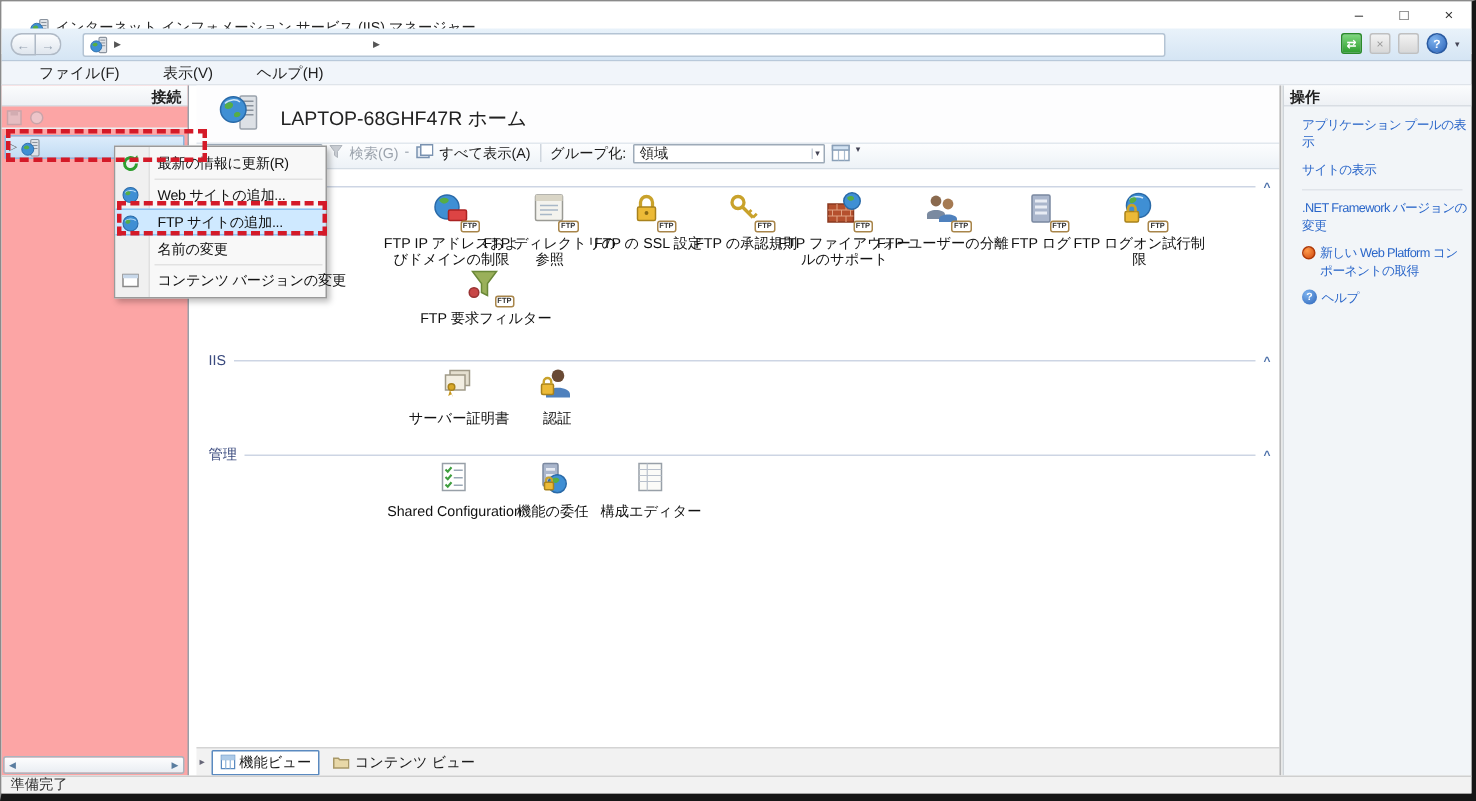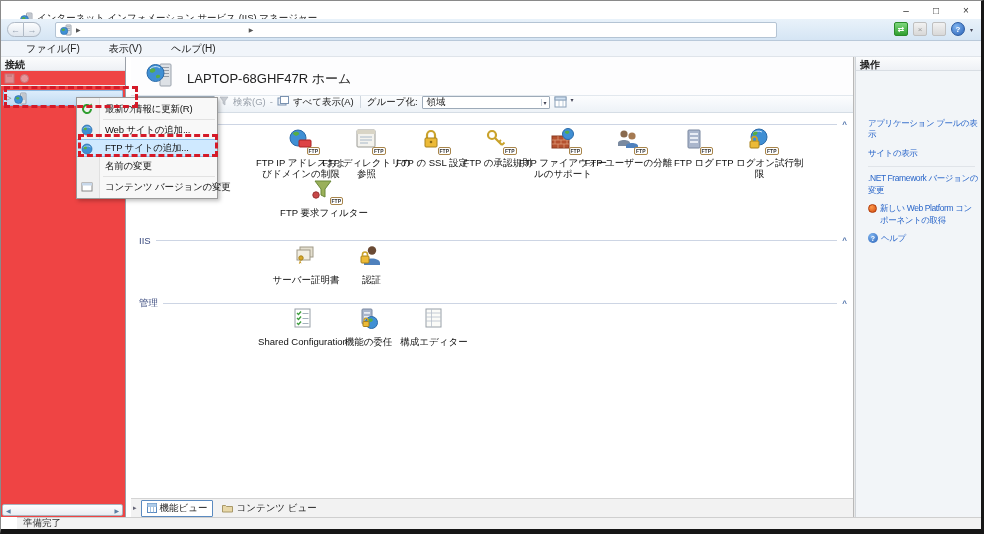--- a/index.html
+++ b/index.html
@@ -34,22 +34,22 @@
   .ticon.green { background:linear-gradient(#7ed87e,#2f9e2f); border:1px solid #2a8a2a; color:#fff; font-weight:bold; }
   .ticon.gray  { background:linear-gradient(#f2f2f2,#d8d8d8); border:1px solid #c0c0c0; color:#9a9a9a; }
   .ticon.blue  { background:radial-gradient(circle at 35% 30%, #7fb4ef, #2a62b8); border:1px solid #2a5aa0;
                  border-radius:50%; color:#fff; font-weight:bold; }
   .mini-drop { font-size:6px; color:#445; }
   
   .menubar { position:absolute; left:0; top:40px; right:0; height:16px; background:#f1f5fa;
     border-bottom:1px solid #dfe4ea; display:flex; align-items:center; padding-left:3px; }
   .menubar .mitem { padding:1px 7px; font-size:10px; color:#222;margin-left:15px; }
   
-  .leftpanel { position:absolute; left:0; top:56px; width:125px; bottom:12px; background:#ef4444;
-    border-right:1px solid #9aa0a8; }
+  .leftpanel { position:absolute; left:0; top:56px; width:125px; bottom:12px; background:#fca5a5;
+    border-right:1px solid #9aa0a8;text-align:right; }
   .panelhdr { height:14px; background:linear-gradient(#fbfcfd,#eef1f5); border-bottom:1px solid #d8dde3;
     font-weight:bold; font-size:10px; padding:1px 4px; color:#222; }
   .conn-toolbar { height:15px; border-bottom:1px solid #eceff2; display:flex; align-items:center; gap:4px; padding-left:3px; }
   .conn-toolbar svg { opacity:.5; }
   .treeitem { position:absolute; left:2px; top:33px; width:120px; height:16px;
     background:linear-gradient(#dcecfb,#c2dcf3); border:1px solid #8cb8e0; border-radius:1px;
     display:flex; align-items:center; gap:3px; padding-left:2px; }
   .expander { font-size:7px; color:#666; }
   .hscroll { position:absolute; left:1px; bottom:1px; width:121px; height:12px;
     border:1px solid #aab4be; border-radius:2px; background:linear-gradient(#fdfdfe,#e9edf2);
@@ -83,30 +83,30 @@
   .feat .lbl { margin:3px -16px 0; width:96px; text-align:center; font-size:9.5px; line-height:1.2; color:#111; }
   
   .tabsbar { position:absolute; left:0; top:441px; width:722px; height:19px; background:#f2f2f2;
     border-top:1px solid #d4d4d4; display:flex; align-items:center; gap:4px; padding-left:2px; font-size:9.5px; }
   .tabscroll { font-size:7px; color:#667; }
   .tab { display:flex; align-items:center; gap:3px; padding:1px 5px; }
   .tab.sel { background:#fff; border:1px solid #5a8ac0; border-radius:1px; }
   
   .rsplit { position:absolute; left:852px; top:56px; width:2px; bottom:12px; background:#e8e8e8; border-left:1px solid #b8b8b8; }
   .rightpanel { position:absolute; left:854px; top:56px; right:0; bottom:12px; background:#f2f5f8; border-left:1px solid #d0d5da; }
-  .actions-list { padding:7px 2px 0 12px;margin-top:40px; }
+  .actions-list { padding:7px 2px 0 12px; }
   .alink { display:flex; gap:3px; margin-bottom:7px; }
   .alink .txt { color:#2a66c9; font-size:8.5px; letter-spacing:-0.4px; line-height:1.35; }
   .asep { height:1px; background:#e0e4e9; margin:2px 4px 6px 0; }
   .wp-icon { width:9px; height:9px; border-radius:50%; background:radial-gradient(circle at 35% 30%, #ff9a4a, #d04a10);
     flex:none; margin-top:1px; border:1px solid #b03a08; }
   .help-icon { width:10px; height:10px; border-radius:50%; background:radial-gradient(circle at 35% 30%, #7fb4ef, #2a62b8);
     color:#fff; font-size:7px; font-weight:bold; display:flex; align-items:center; justify-content:center; flex:none; }
   
-  .statusbar { position:absolute; left:16px; bottom:0; right:0; height:12px; background:#f2f2f2;
+  .statusbar { position:absolute; left:0; bottom:0; right:0; height:12px; background:#f2f2f2;
     border-top:1px solid #cfcfcf; font-size:9.5px; color:#333; padding-left:6px; display:flex; align-items:center; }
   
   .ctxmenu { position:absolute; left:75px; top:96px; width:142px; background:#f8f8f8;
     border:1px solid #9a9a9a; box-shadow:2px 2px 4px rgba(0,0,0,.25); z-index:50; padding:2px 0; }
   .ctxmenu::before { content:""; position:absolute; left:0; top:0; bottom:0; width:22px;
     background:#f0f0f0; border-right:1px solid #e0e0e0; }
   .ctx-item { position:relative; height:18px; display:flex; align-items:center; padding-left:28px;
     font-size:9.5px; letter-spacing:-0.2px; color:#111; white-space:nowrap; }
   .ctx-item .cicon { position:absolute; left:4px; top:3px; }
   .ctx-item.hl { background:#cfe9ff; border-top:1px solid #8ec2ee; border-bottom:1px solid #8ec2ee; }

